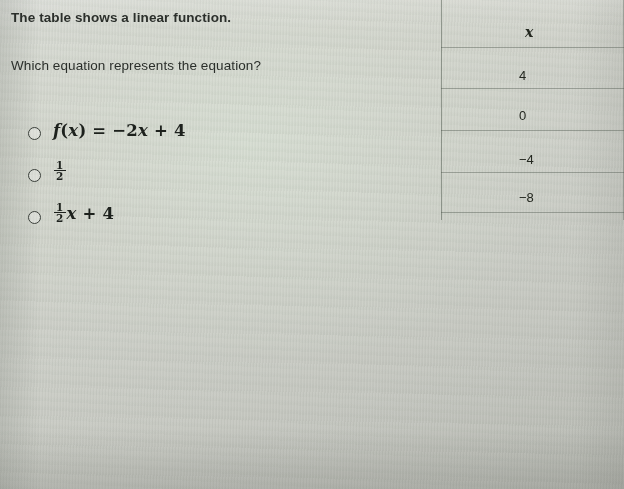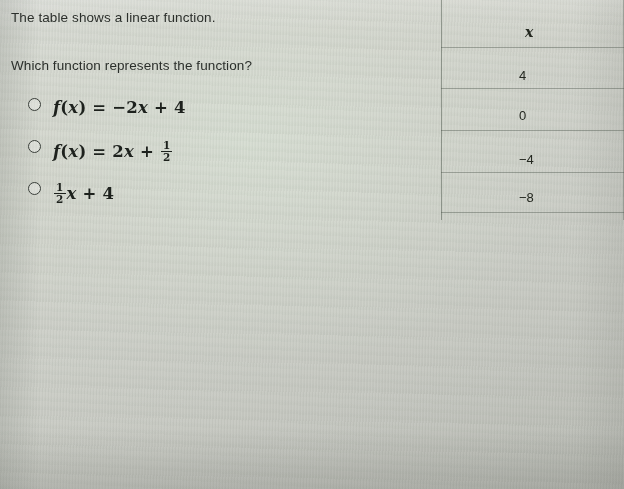--- a/index.html
+++ b/index.html
@@ -49,20 +49,21 @@
   }
 
   
   .q-line1 {
     position: absolute;
     left: 11px;
     top: 10px;
     font-size: 13.5px;
     color: #2b2f2b;
     letter-spacing: 0.1px;
+    font-weight: bold;
   }
   .q-line2 {
     position: absolute;
     left: 11px;
     top: 58px;
     font-size: 13.5px;
     color: #2b2f2b;
     letter-spacing: 0.1px;
   }
 
@@ -70,21 +71,21 @@
   .choices {
     position: absolute;
     left: 28px;
     top: 98px;
     width: 400px;
   }
   .choice {
     position: relative;
     height: 42px;
     display: flex;
-    align-items: flex-start;
+    align-items: flex-end;
   }
   .radio {
     width: 11px;
     height: 11px;
     border: 1.6px solid #3a3f3a;
     border-radius: 50%;
     flex: 0 0 auto;
     margin-right: 12px;
     background: rgba(255,255,255,0.25);
   }
@@ -157,30 +158,30 @@
 </style>
 </head>
 <body>
 
 <div id="page">
   <div id="moire"></div>
 
   <div class="content">
 
     <div class="q-line1">The table shows a linear function.</div>
-    <div class="q-line2">Which function represents the function?</div>
+    <div class="q-line2">Which equation represents the equation?</div>
 
     <div class="choices" id="choices">
         <div class="choice">
           <span class="radio"></span>
           <span class="eq"><span><i>f</i>(<i>x</i>) = −2<i>x</i> + 4</span></span>
         </div>
         <div class="choice">
           <span class="radio"></span>
-          <span class="eq"><span><i>f</i>(<i>x</i>) = 2<i>x</i> + </span><span class="frac"><span class="num">1</span><span class="den">2</span></span></span>
+          <span class="eq"><span class="frac"><span class="num">1</span><span class="den">2</span></span></span>
         </div>
         <div class="choice">
           <span class="radio"></span>
           <span class="eq"><span class="frac"><span class="num">1</span><span class="den">2</span></span><span><i>x</i> + 4</span></span>
         </div>
       </div>
 
     <div class="table-wrap">
       <div class="tcol-line-left"></div>
       <div class="tcol-line-right"></div>

